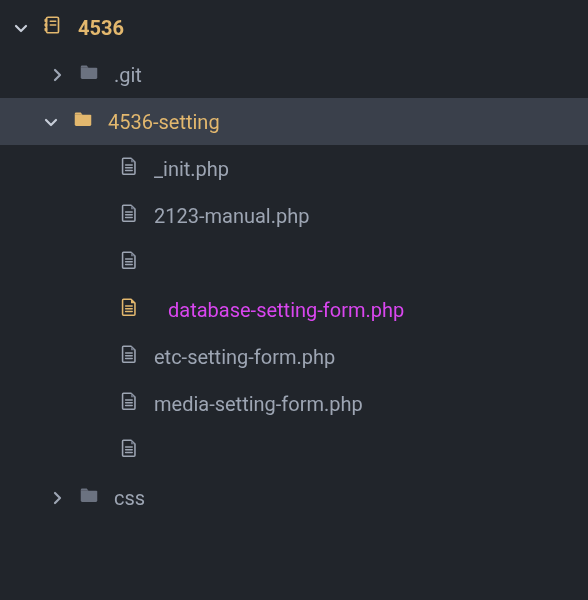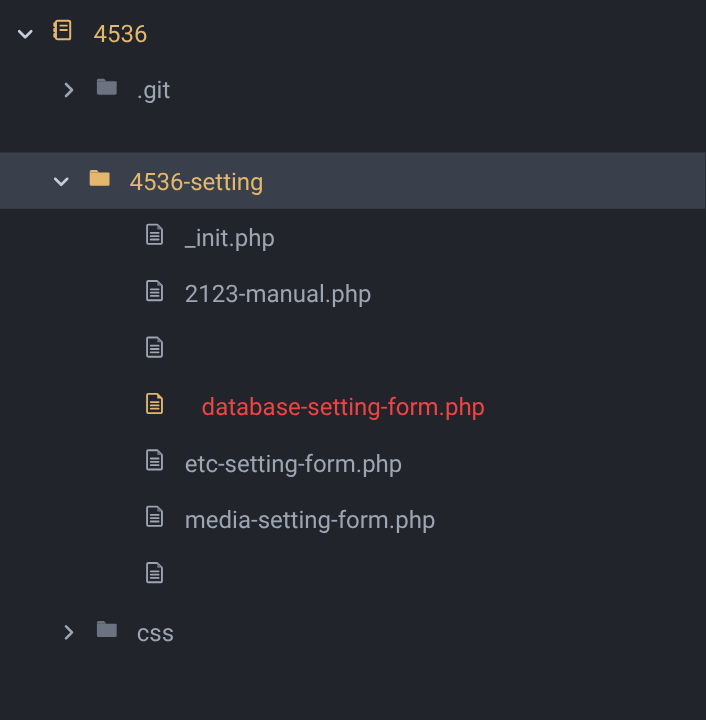--- a/index.html
+++ b/index.html
@@ -21,28 +21,27 @@
     align-items: center;
     height: 47px;
     white-space: nowrap;
     box-sizing: border-box;
   }
   .row .label {
     margin-left: 14px;
   }
   .row.highlight {
     background: #3a404b;
-    margin-top: 29px;
-  }
-  .row.root .label { color: #e3b86e; font-weight:400; }
+  }
+  .row.root .label { color: #e3b86e; font-weight:700; }
   .row.root svg.icon path,
   .row.root svg.icon rect,
   .row.root svg.icon line { stroke: #e3b86e; }
   .row.open-folder .label { color: #e3b86e; }
-  .row.active .label { color: #ef4444; margin-left: 28px; }
+  .row.active .label { color: #d946ef; margin-left: 28px; }
 
   svg.chevron {
     width: 14px;
     height: 14px;
     flex: 0 0 14px;
   }
   svg.chevron path {
     fill: none;
     stroke: #9da5b3;
     stroke-width: 2.2;

